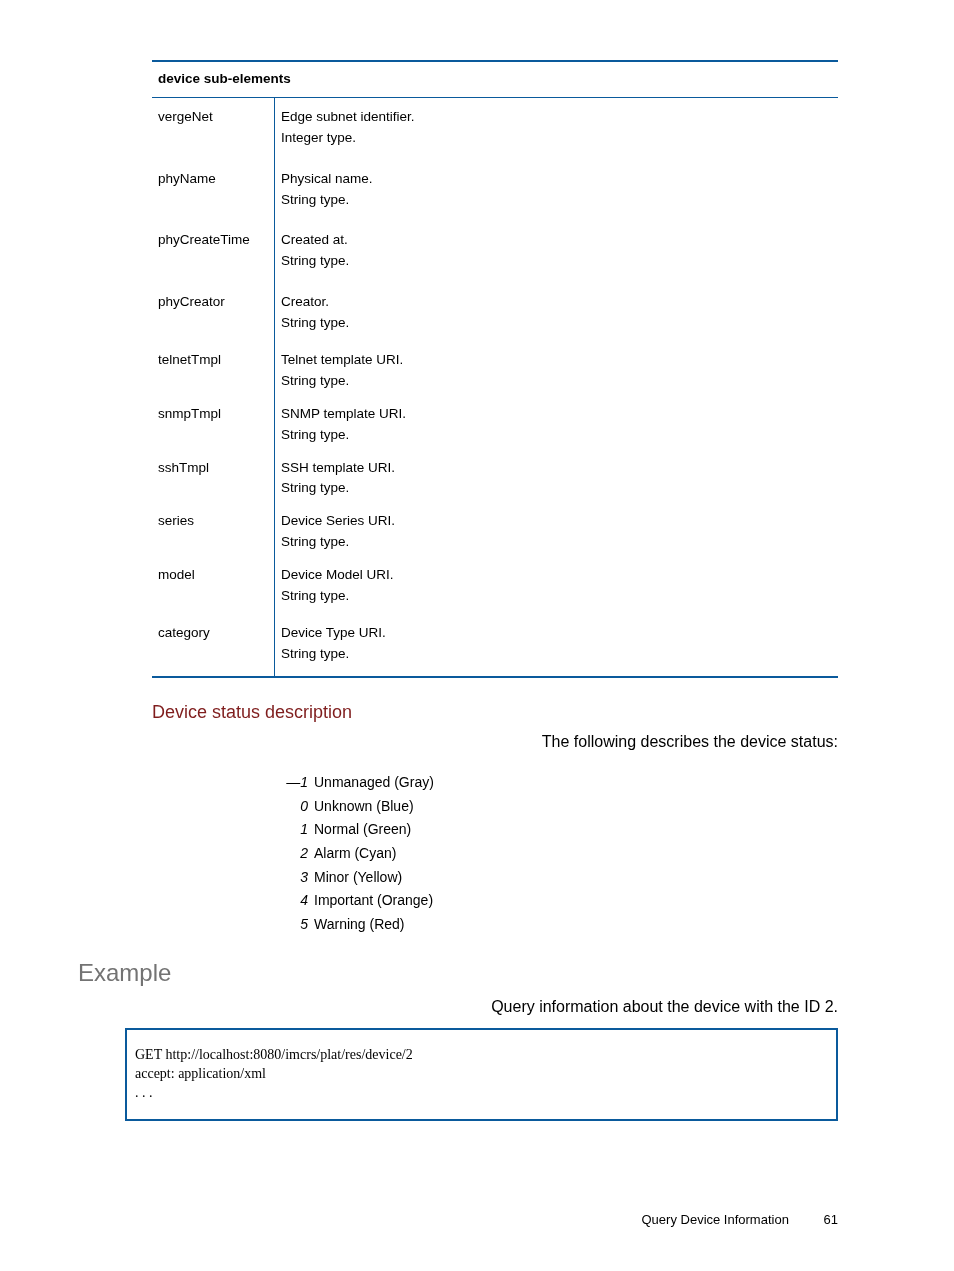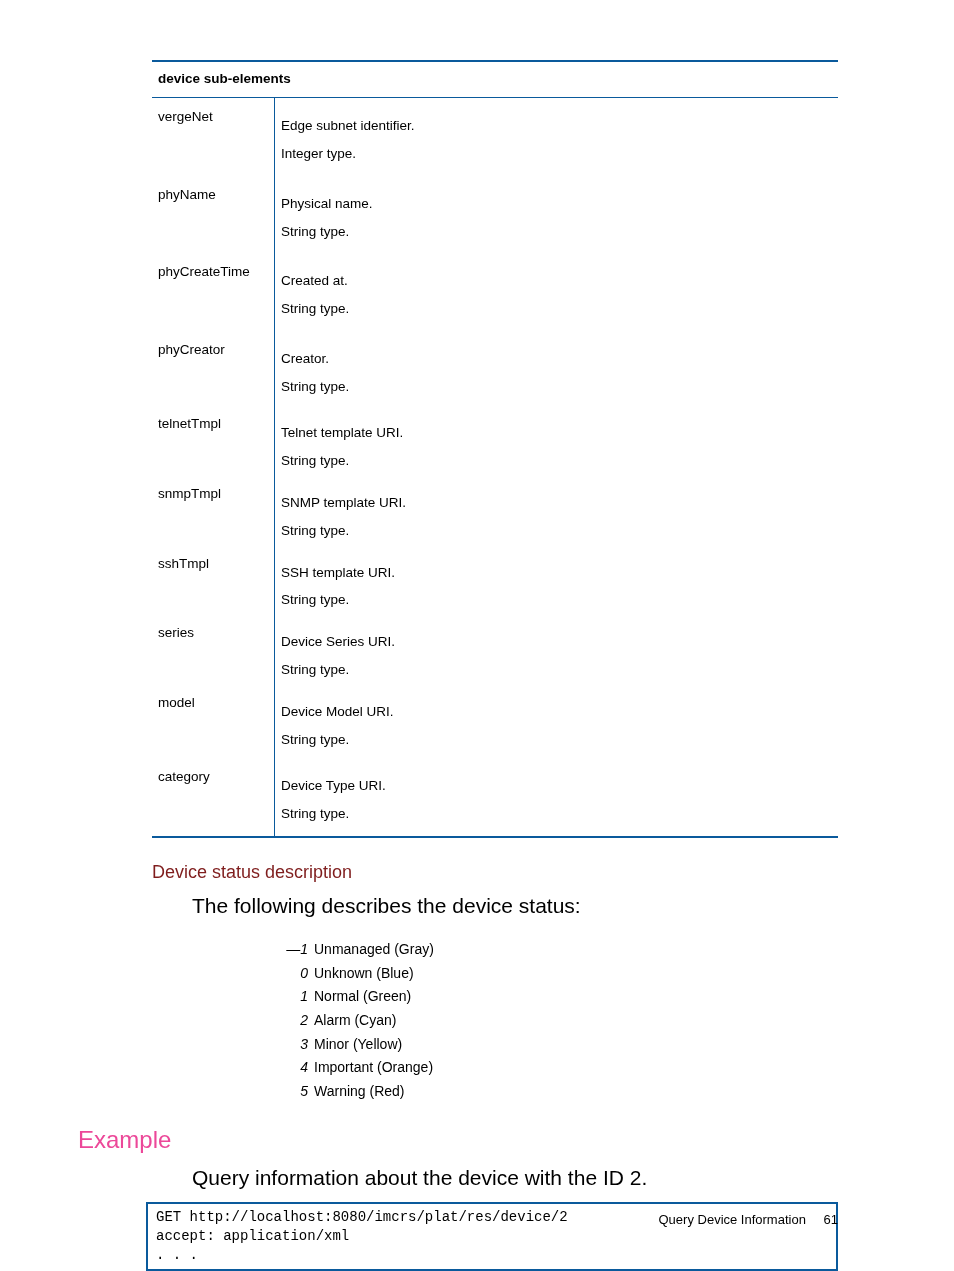--- a/index.html
+++ b/index.html
@@ -43,74 +43,74 @@
   }
   td.col-desc {
     vertical-align: top;
     padding: 6px 6px 6px 6px;
     font-size: 13.5px;
     border-left: 1px solid #0a5a9c;
   }
   td.col-desc .line {
     display: block;
     margin-bottom: 2px;
-    margin-top: 9px;
   }
   tr.spaced td {
     padding-top: 10px;
     padding-bottom: 10px;
   }
   .h3 {
     color: #7f1d1d;
     font-size: 18px;
     font-weight: normal;
     margin: 22px 0 6px 74px;
   }
   .body-text {
-    margin: 4px 0 0 114px;
-    font-size: 21px;
+    margin: 4px 0 0 42px;
+    font-size: 16px;
+    text-align: right;
   }
   .status-list {
     margin: 20px 0 0 190px;
   }
   .status-row {
     display: flex;
     align-items: baseline;
     margin-bottom: 4px;
     font-size: 14px;
   }
   .status-code {
     font-style: italic;
     width: 40px;
     text-align: right;
     margin-right: 6px;
   }
   .h2 {
-    color: #ec4899;
+    color: #737373;
     font-size: 24px;
     font-weight: normal;
     margin: 22px 0 6px 0;
   }
   .codebox {
-    margin: 10px 0 0 68px;
+    margin: 10px 0 0 47px;
     border: 2px solid #0a5a9c;
-    padding: 4px 8px;
-    font-family: Liberation Mono, monospace;
+    padding: 16px 8px;
+    font-family: Liberation Serif, serif;
     font-size: 14px;
     white-space: pre;
     line-height: 1.35;
   }
   .footer {
     position: absolute;
     bottom: 42px;
     right: 68px;
     font-size: 13px;
   }
   .footer .pnum {
-    margin-left: 14px;
+    margin-left: 31px;
   }
 </style>
 </head>
 <body>
 
 <div class="page">
 
   <div class="table-wrap">
     <table>
       <thead>

